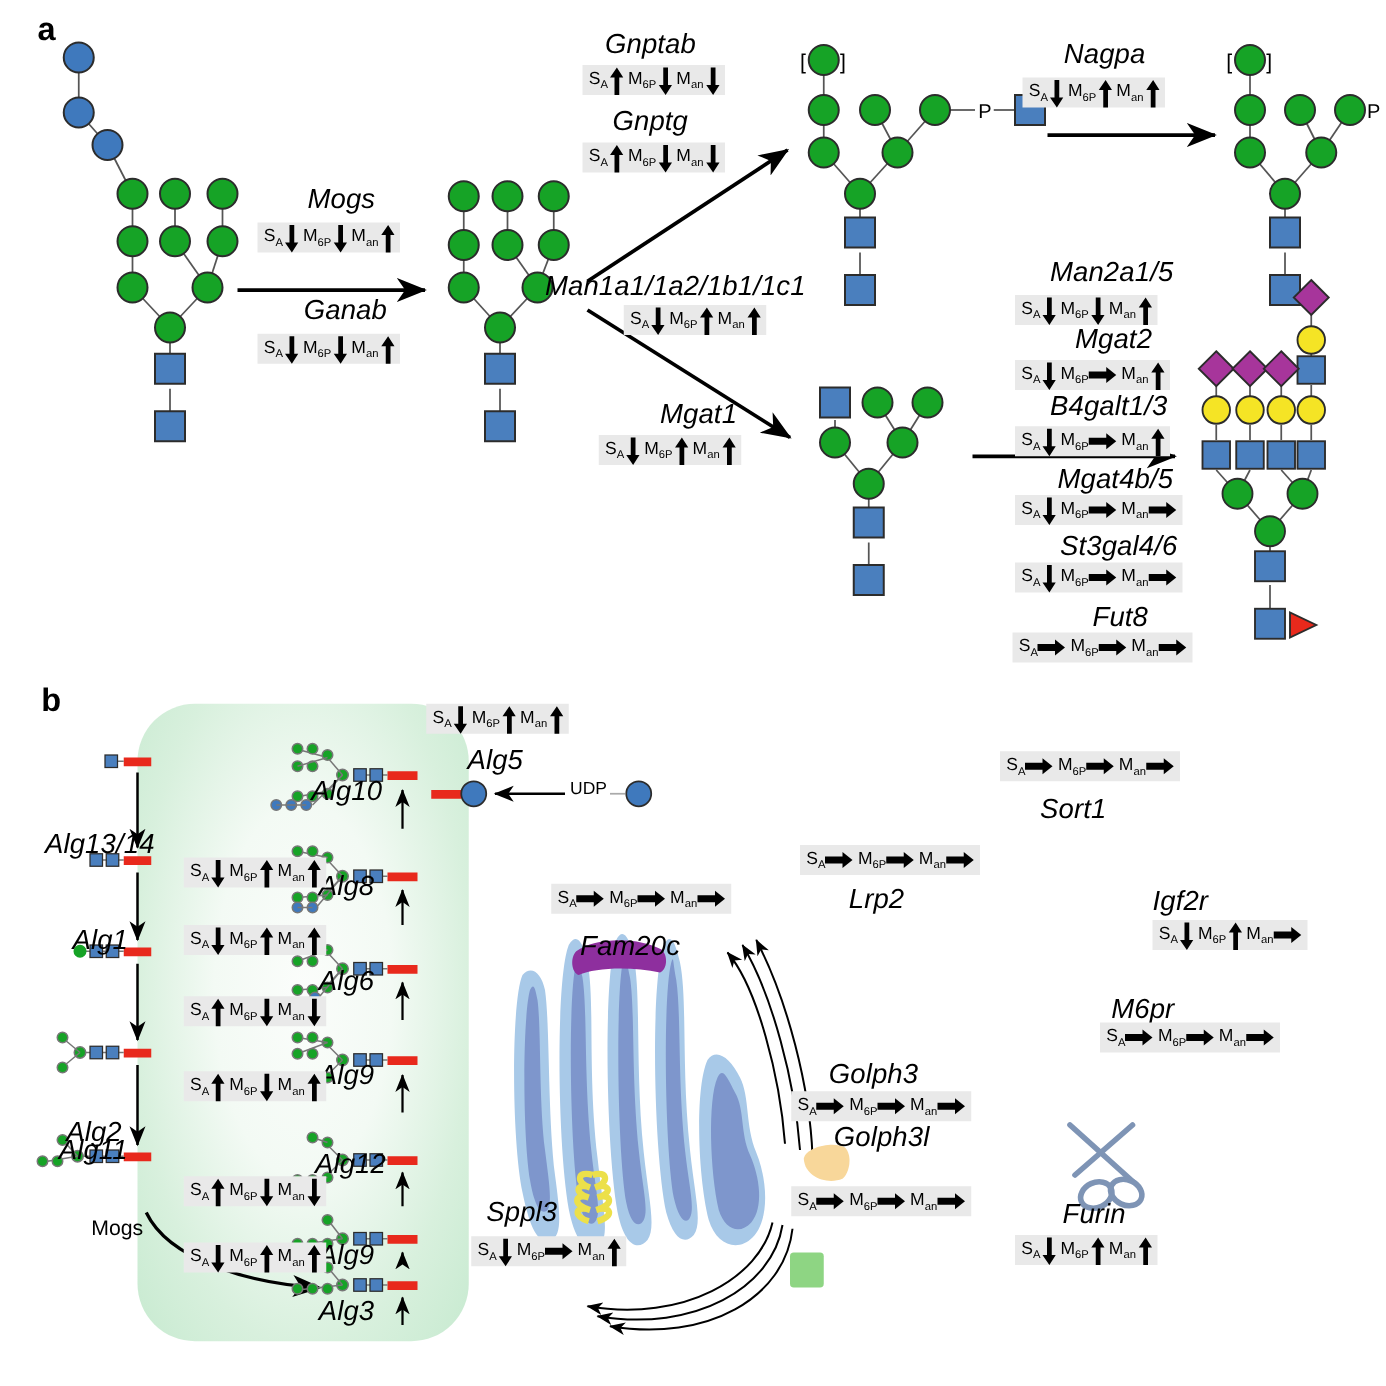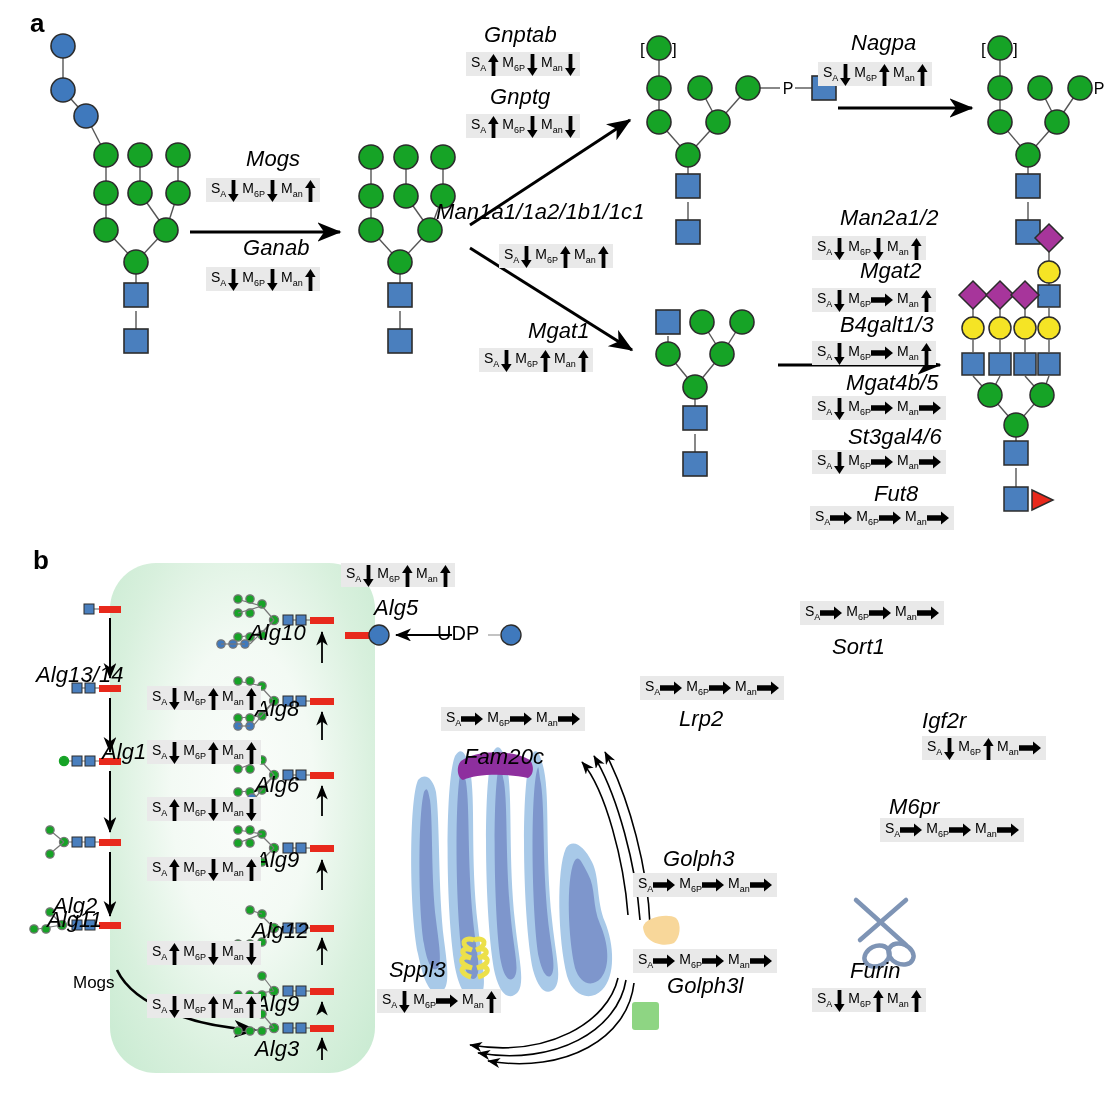--- a/index.html
+++ b/index.html
@@ -336,21 +336,21 @@
       <span class="cell">
         <span class="lbl">M<sub>an</sub></span>
         <span class="arw">
           <svg width="13" height="24" viewBox="0 0 13 24">
             <path fill="#000" d="M4.6,1 h3.8 v14 h3.2 L6.5,23 L1,15 h3.6 Z"></path>
           </svg>
         </span>
       </span>
     </div>
 
-<div class="ename" style="left:436px;top:199px;">Man1a1/1a2/1b1/1c1</div>
+<div class="ename" style="left:436px;top:216px;">Man1a1/1a2/1b1/1c1</div>
 <div class="strip" style="left:499px;top:244px;">
       <span class="cell">
         <span class="lbl">S<sub>A</sub></span>
         <span class="arw">
           <svg width="13" height="24" viewBox="0 0 13 24">
             <path fill="#000" d="M4.6,1 h3.8 v14 h3.2 L6.5,23 L1,15 h3.6 Z"></path>
           </svg>
         </span>
       </span>
       <span class="cell">
@@ -420,21 +420,21 @@
       <span class="cell">
         <span class="lbl">M<sub>an</sub></span>
         <span class="arw">
           <svg width="13" height="24" viewBox="0 0 13 24">
             <path fill="#000" d="M4.6,23 h3.8 V9 h3.2 L6.5,1 L1,9 h3.6 Z"></path>
           </svg>
         </span>
       </span>
     </div>
 
-<div class="ename" style="left:840px;top:205px;">Man2a1/2</div>
+<div class="ename" style="left:840px;top:205px;">Man2a1/5</div>
 <div class="strip" style="left:812px;top:236px;">
       <span class="cell">
         <span class="lbl">S<sub>A</sub></span>
         <span class="arw">
           <svg width="13" height="24" viewBox="0 0 13 24">
             <path fill="#000" d="M4.6,1 h3.8 v14 h3.2 L6.5,23 L1,15 h3.6 Z"></path>
           </svg>
         </span>
       </span>
       <span class="cell">
@@ -887,21 +887,21 @@
 
   <g stroke="#7e94b5" stroke-width="4.5" fill="none" stroke-linecap="round">
     <path d="M856,360 L906,405"></path>
     <path d="M906,360 L860,400"></path>
     <ellipse cx="877" cy="416" rx="13" ry="10" transform="rotate(-25 877 416)"></ellipse>
     <ellipse cx="901" cy="414" rx="13" ry="10" transform="rotate(25 901 414)"></ellipse>
   </g>
 </svg>
 
 <div class="ename" style="left:36px;top:662px;text-align:right;">Alg13/14</div>
-<div class="ename" style="left:58px;top:739px;margin-left:44px;">Alg1</div>
+<div class="ename" style="left:58px;top:739px;">Alg1</div>
 <div class="ename" style="left:53px;top:853px;margin-top:40px;">Alg2</div>
 <div class="ename" style="left:47px;top:907px;">Alg11</div>
 <div class="plainname" style="left:73px;top:973px;">Mogs</div>
 
 <div class="ename" style="left:249px;top:620px;">Alg10</div>
 <div class="ename" style="left:255px;top:696px;">Alg8</div>
 <div class="ename" style="left:255px;top:772px;">Alg6</div>
 <div class="ename" style="left:255px;top:847px;">Alg9</div>
 <div class="ename" style="left:252px;top:918px;">Alg12</div>
 <div class="ename" style="left:255px;top:991px;">Alg9</div>
@@ -1084,21 +1084,21 @@
       <span class="cell">
         <span class="lbl">M<sub>an</sub></span>
         <span class="arw">
           <svg width="13" height="24" viewBox="0 0 13 24">
             <path fill="#000" d="M4.6,23 h3.8 V9 h3.2 L6.5,1 L1,9 h3.6 Z"></path>
           </svg>
         </span>
       </span>
     </div>
 <div class="ename" style="left:374px;top:595px;">Alg5</div>
-<div class="plainname" style="left:437px;top:622px;font-size:20px;">UDP</div>
+<div class="plainname" style="left:456px;top:622px;font-size:14px;">UDP</div>
 
 <div class="strip" style="left:441px;top:707px;">
       <span class="cell">
         <span class="lbl">S<sub>A</sub></span>
         <span class="arw" style="width: 22px; height: 16px; margin-left: -1px;">
           <svg width="22" height="16" viewBox="0 0 22 16">
             <path fill="#000" d="M0,5.2 h14 V1.6 L22,8 L14,14.4 V10.8 H0 Z"></path>
           </svg>
         </span>
       </span>
@@ -1167,21 +1167,21 @@
       </span>
       <span class="cell">
         <span class="lbl">M<sub>an</sub></span>
         <span class="arw" style="width: 22px; height: 16px; margin-left: -1px;">
           <svg width="22" height="16" viewBox="0 0 22 16">
             <path fill="#000" d="M0,5.2 h14 V1.6 L22,8 L14,14.4 V10.8 H0 Z"></path>
           </svg>
         </span>
       </span>
     </div>
-<div class="ename" style="left:667px;top:973px;">Golph3l</div>
+<div class="ename" style="left:667px;top:897px;">Golph3l</div>
 <div class="strip" style="left:633px;top:949px;">
       <span class="cell">
         <span class="lbl">S<sub>A</sub></span>
         <span class="arw" style="width: 22px; height: 16px; margin-left: -1px;">
           <svg width="22" height="16" viewBox="0 0 22 16">
             <path fill="#000" d="M0,5.2 h14 V1.6 L22,8 L14,14.4 V10.8 H0 Z"></path>
           </svg>
         </span>
       </span>
       <span class="cell">

